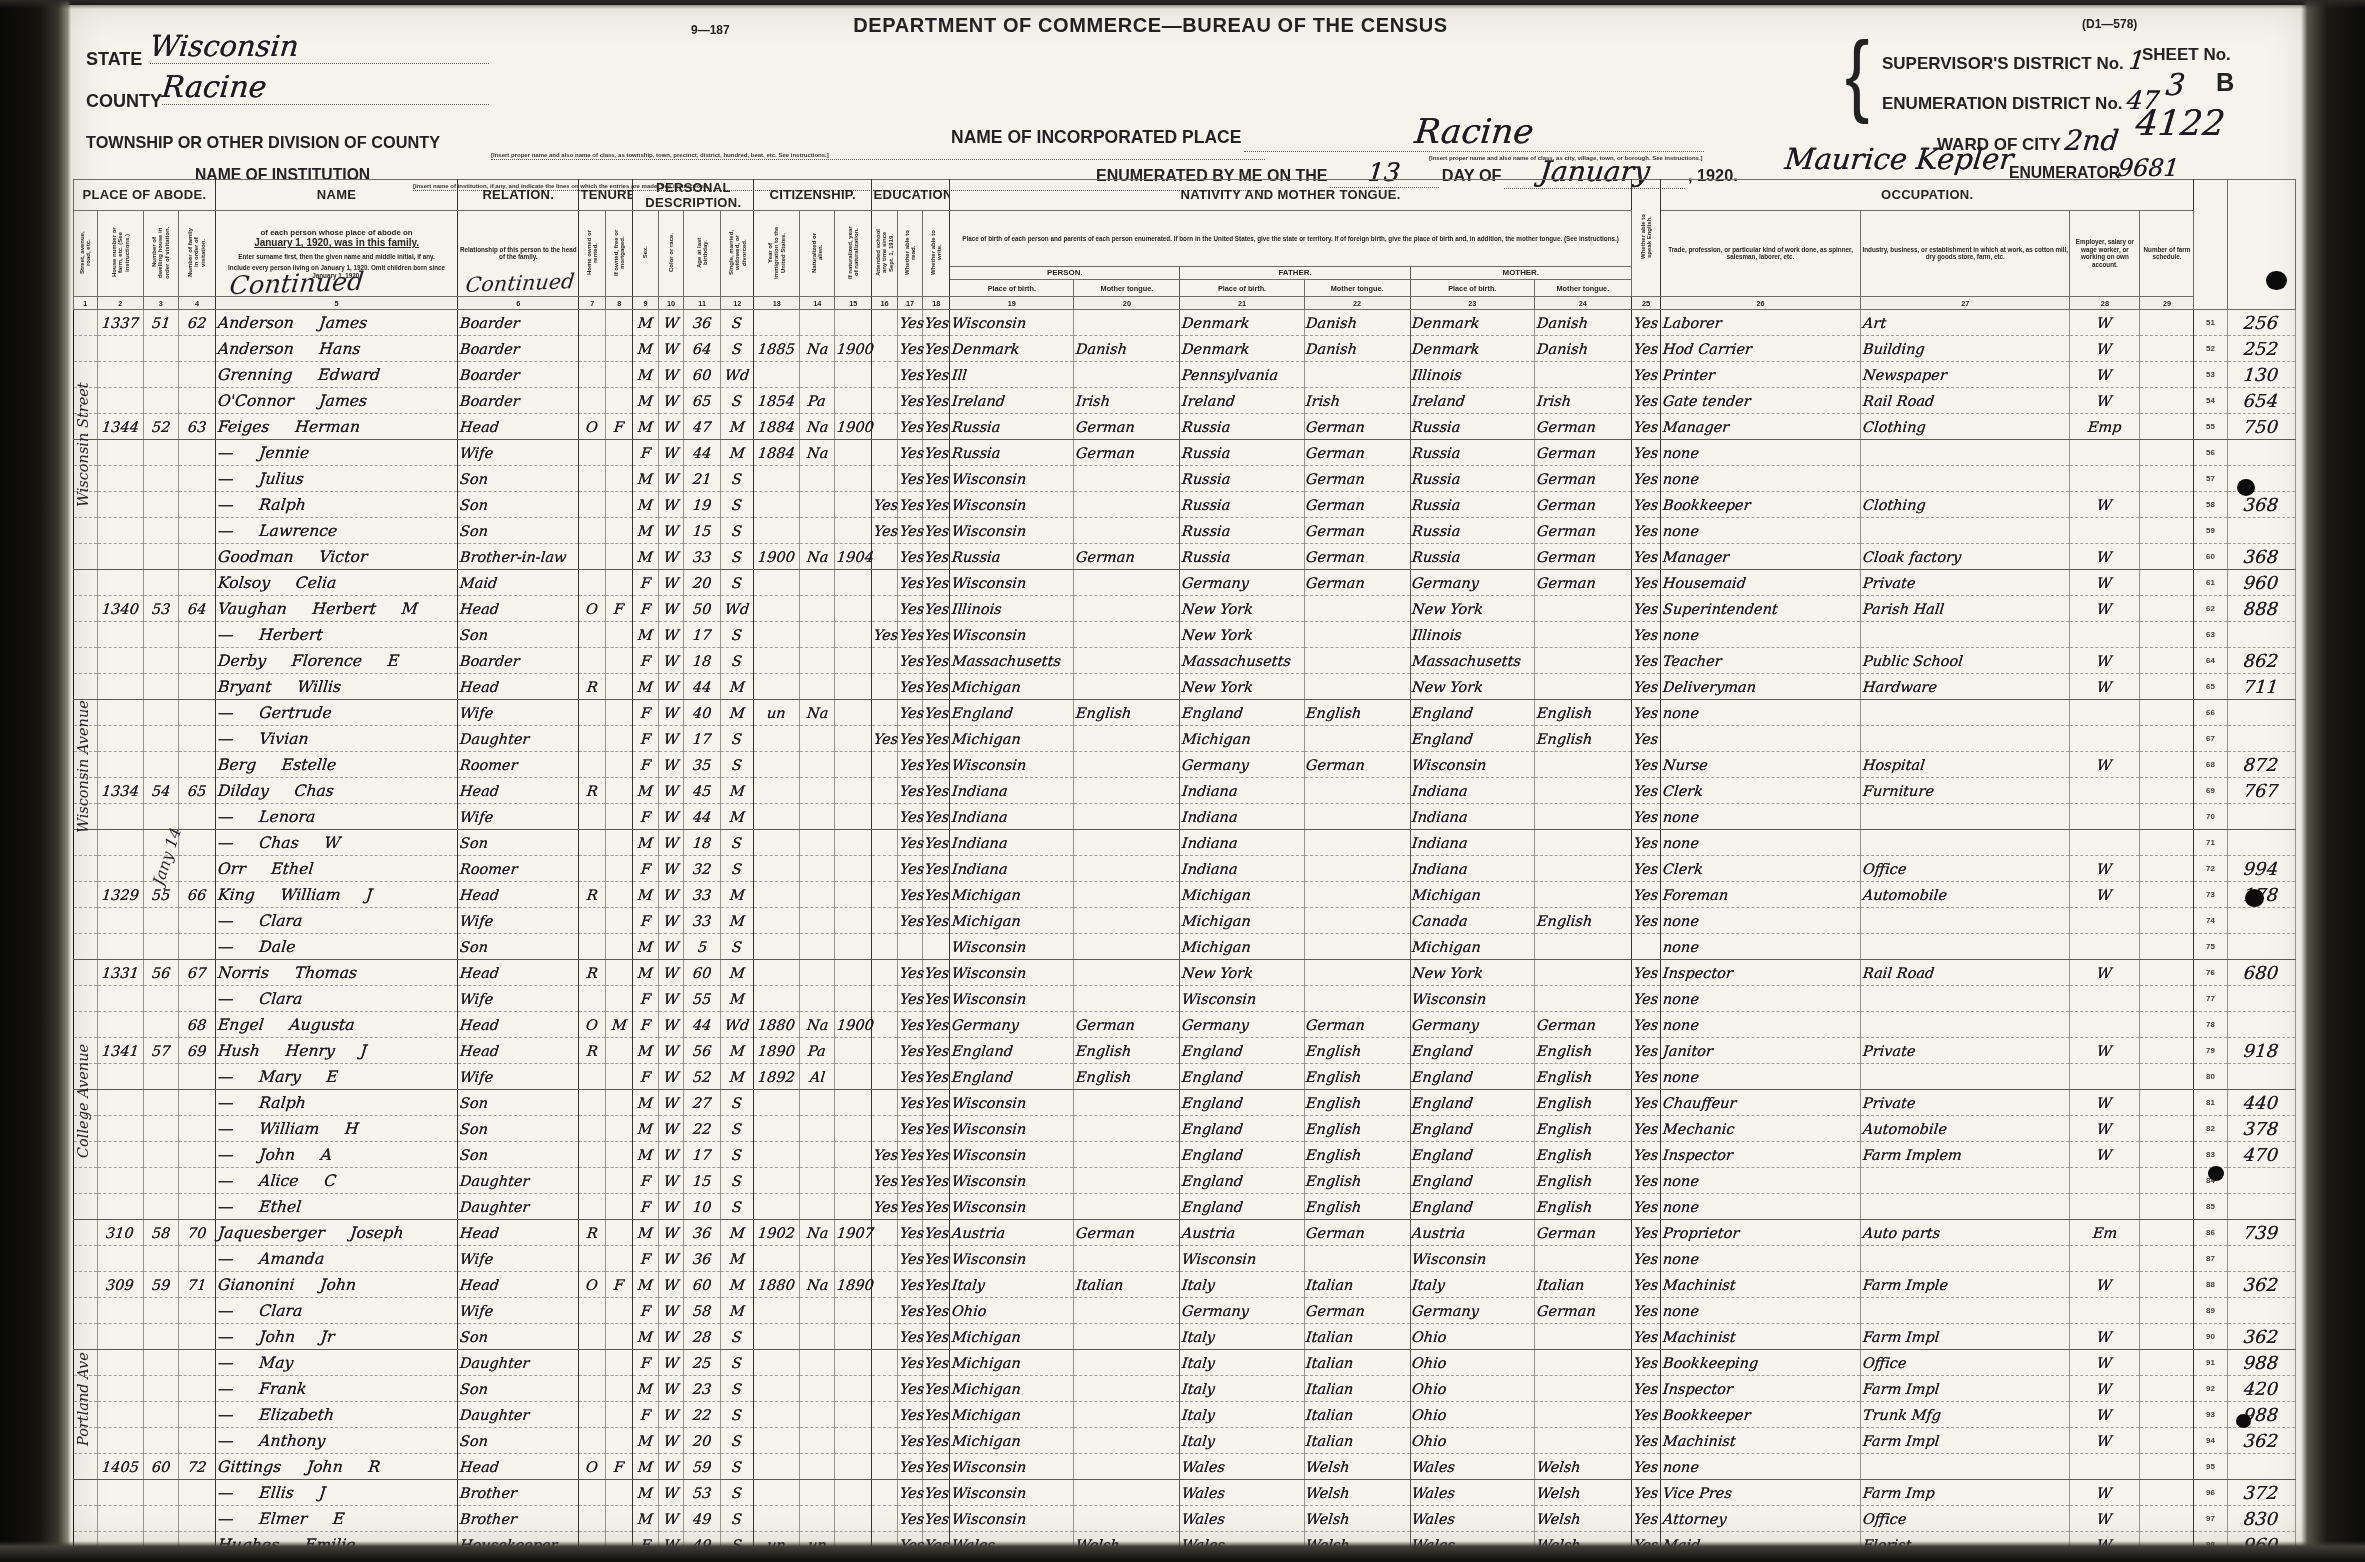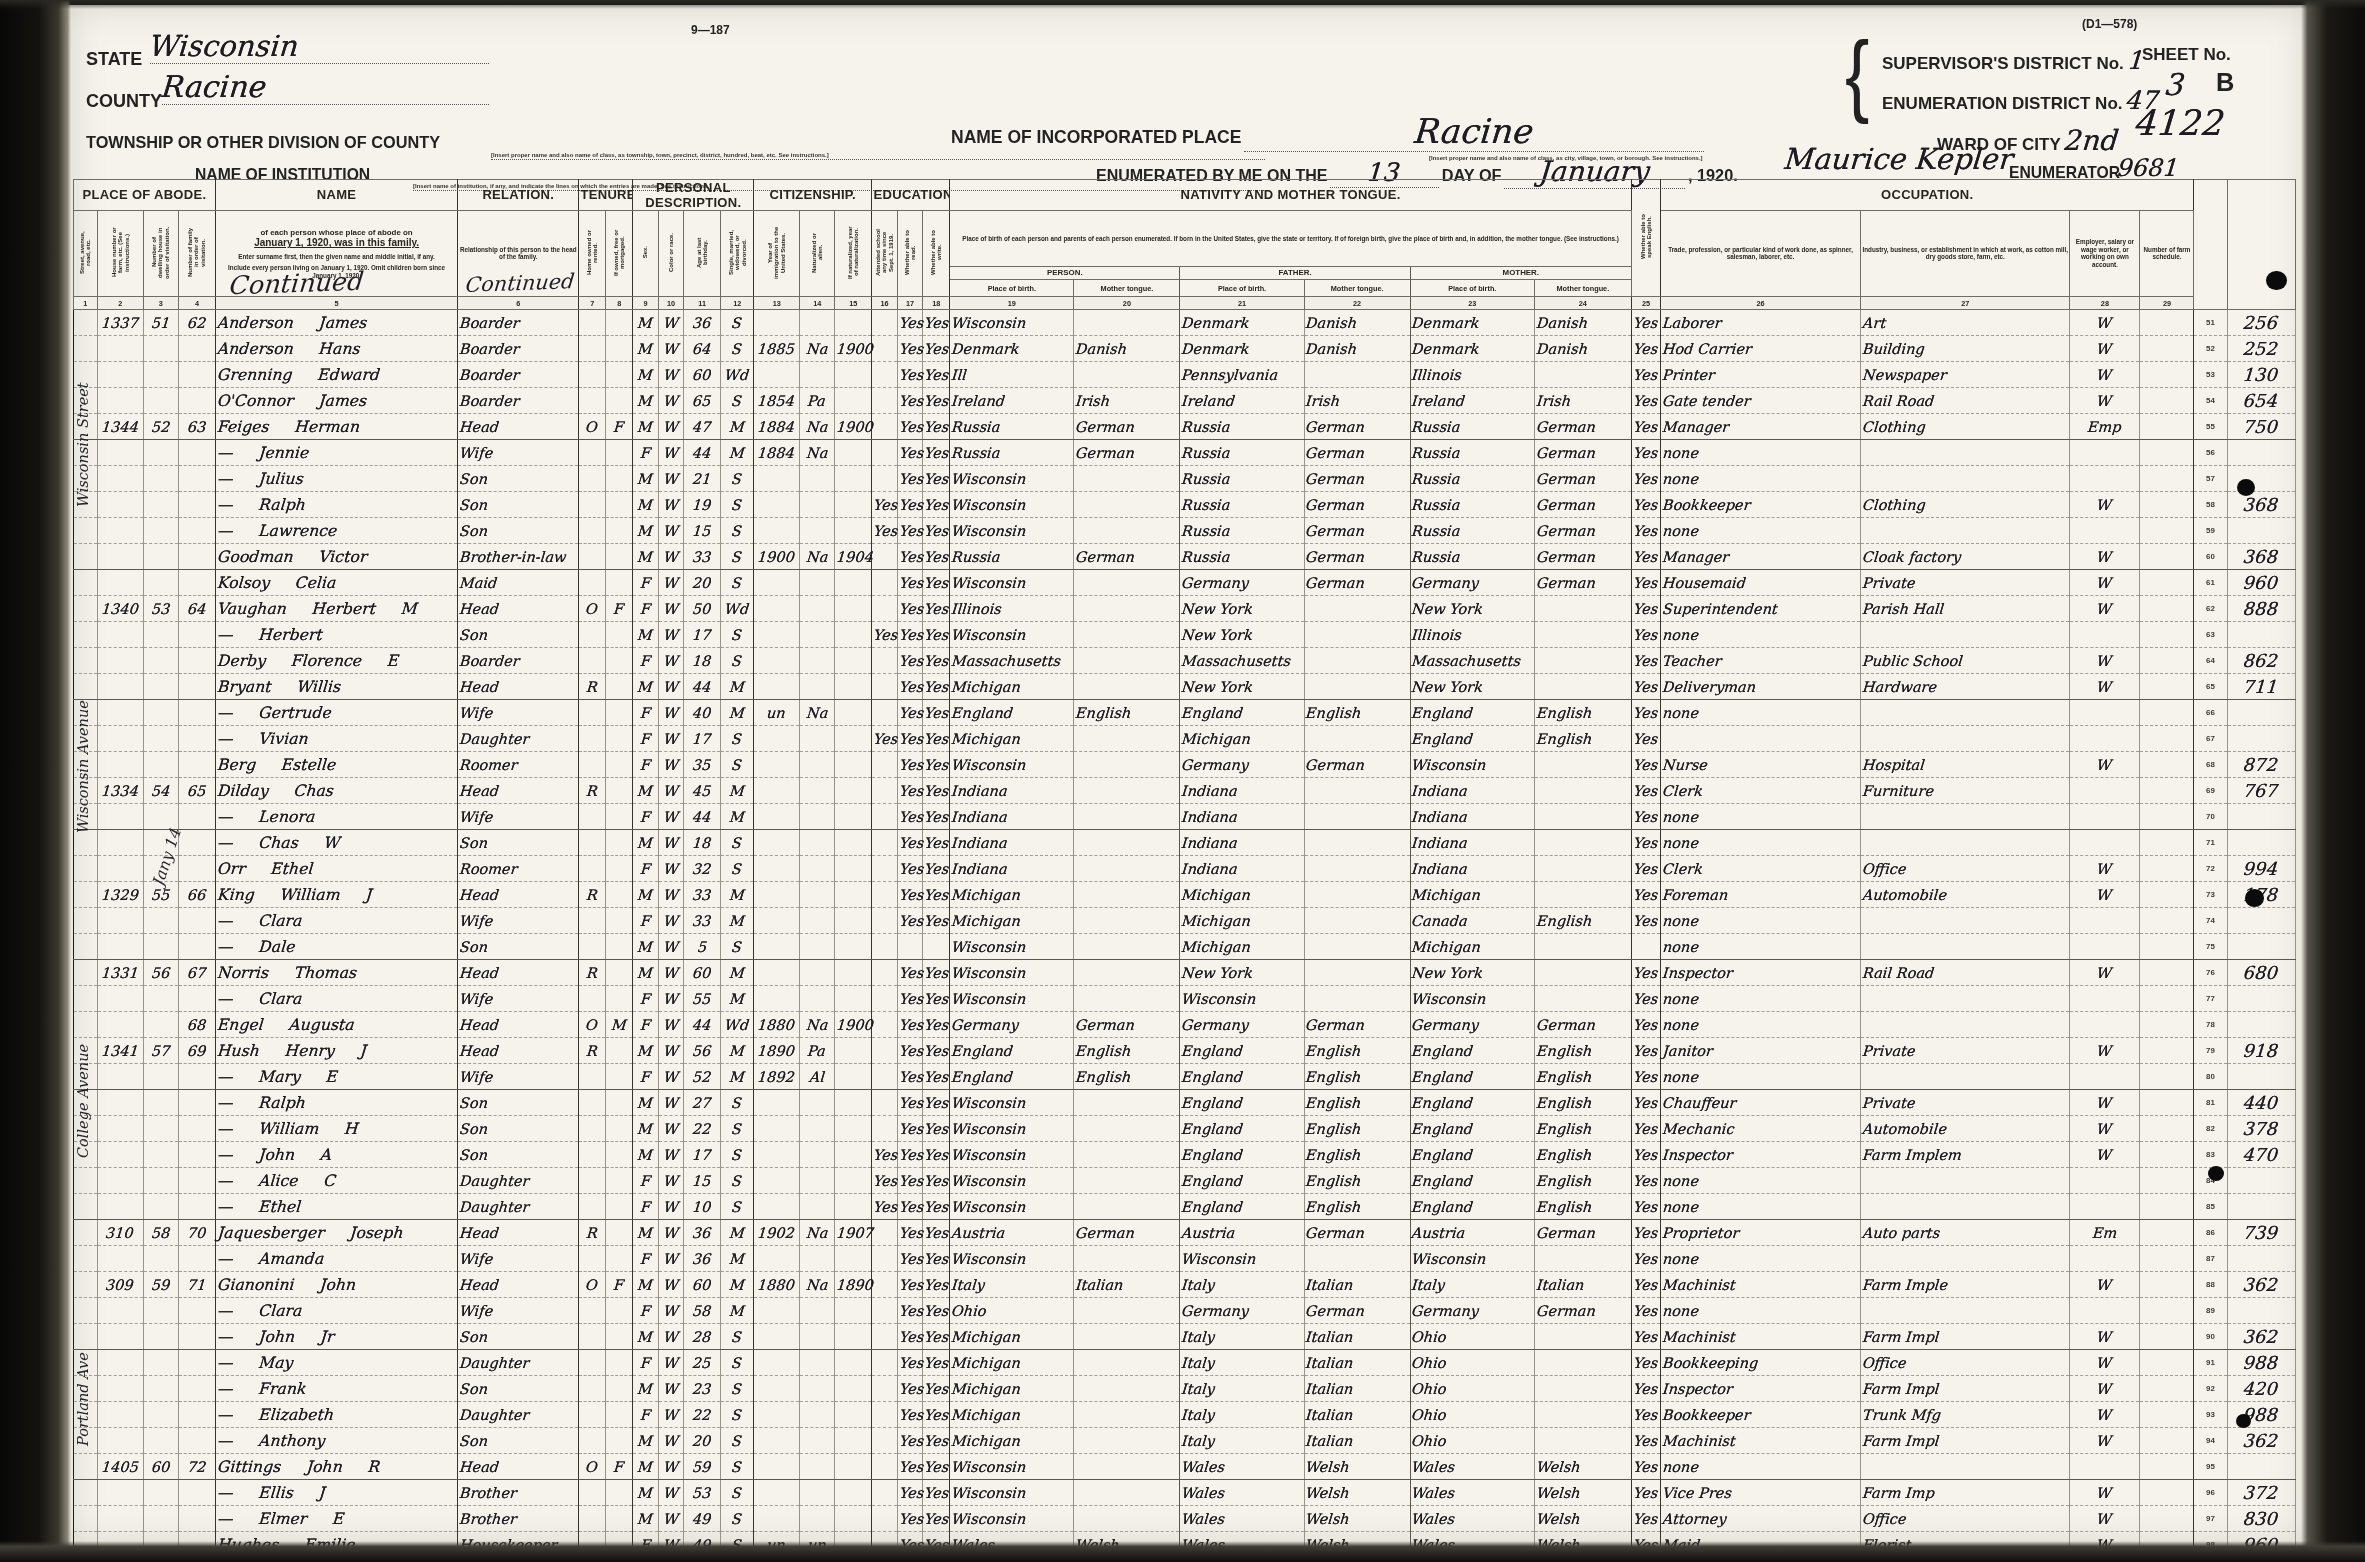--- a/index.html
+++ b/index.html
@@ -69,20 +69,21 @@
       <div class="fld" style="left:18px;top:44px;font-size:18px;"><span class="lbl">STATE</span></div>
       <div class="fld" style="left:82px;top:24px;"><span class="dots" style="width:339px;"><span class="hw" style="font-size:29px;">Wisconsin</span></span></div>
       <div class="fld" style="left:18px;top:86px;font-size:18px;"><span class="lbl">COUNTY</span></div>
       <div class="fld" style="left:94px;top:64px;"><span class="dots" style="width:327px;"><span class="hw" style="font-size:30px;">Racine</span></span></div>
       <div class="fld" style="left:623px;top:18px;font-size:12px;"><span class="lbl">9—187</span></div>
       <div class="fld" style="left:18px;top:128px;font-size:16.3px;"><span class="lbl">TOWNSHIP OR OTHER DIVISION OF COUNTY</span></div>
       <div class="fld" style="left:423px;top:143px;"><span class="dots" style="width:774px;"><span class="note">[Insert proper name and also name of class, as township, town, precinct, district, hundred, beat, etc.  See instructions.]</span></span></div>
       <div class="fld" style="left:127px;top:161px;font-size:15.7px;"><span class="lbl">NAME OF INSTITUTION</span></div>
       <div class="fld" style="left:345px;top:174px;"><span class="dots" style="width:853px;"><span class="note">[Insert name of institution, if any, and indicate the lines on which the entries are made.  See instructions.]</span></span></div>
 
+      <div class="fld" style="left:387px;top:9.7px;width:1391px;text-align:center;font-size:20px;letter-spacing:0.6px;"><span class="lbl">DEPARTMENT OF COMMERCE—BUREAU OF THE CENSUS</span></div>
       <div class="fld" style="left:883px;top:106px;">
         <span class="lbl" style="font-size:17.5px;">NAME OF INCORPORATED PLACE</span>
         <span class="dots" style="width:460px;text-align:center;"><span class="hw" style="font-size:34px;">Racine</span></span>
       </div>
       <div class="fld" style="left:1361px;top:146px;"><span class="note">[Insert proper name and also name of class, as city, village, town, or borough.  See instructions.]</span></div>
       <div class="fld" style="left:1028px;top:150px;">
         <span class="lbl" style="font-size:16px;">ENUMERATED BY ME ON THE</span>
         <span class="dots" style="width:109px;text-align:center;"><span class="hw" style="font-size:25.4px;">13</span></span>
         <span class="lbl" style="font-size:16.3px;margin-top:24px;">DAY OF</span>
         <span class="dots" style="width:181px;text-align:center;"><span class="hw" style="font-size:28px;">January</span></span>

